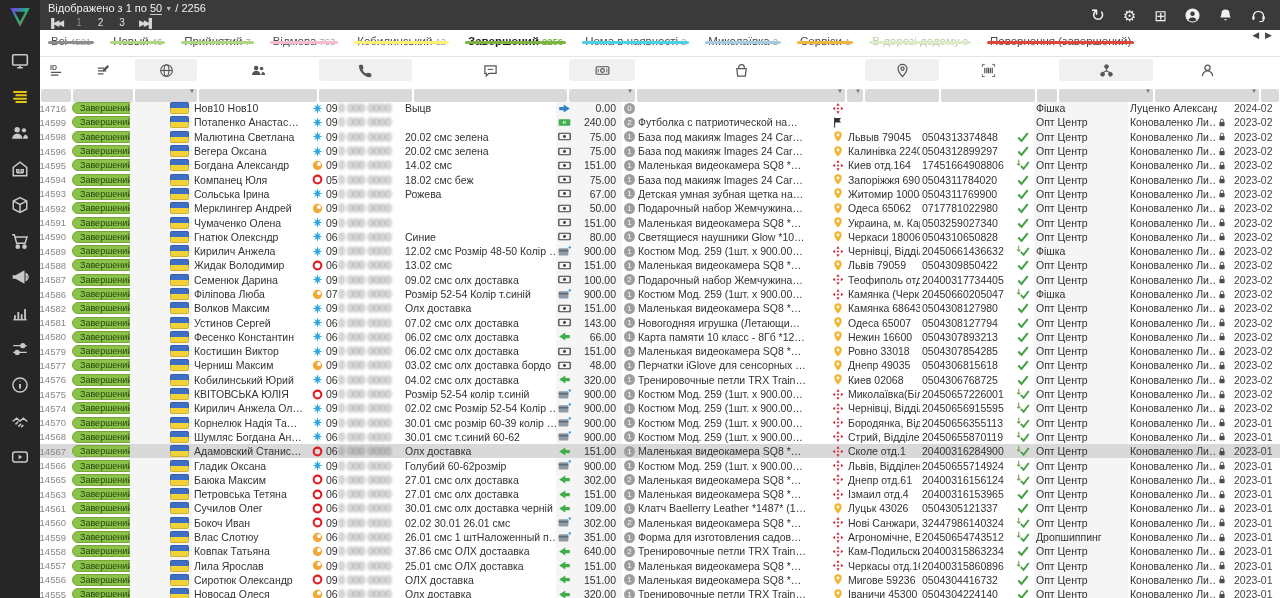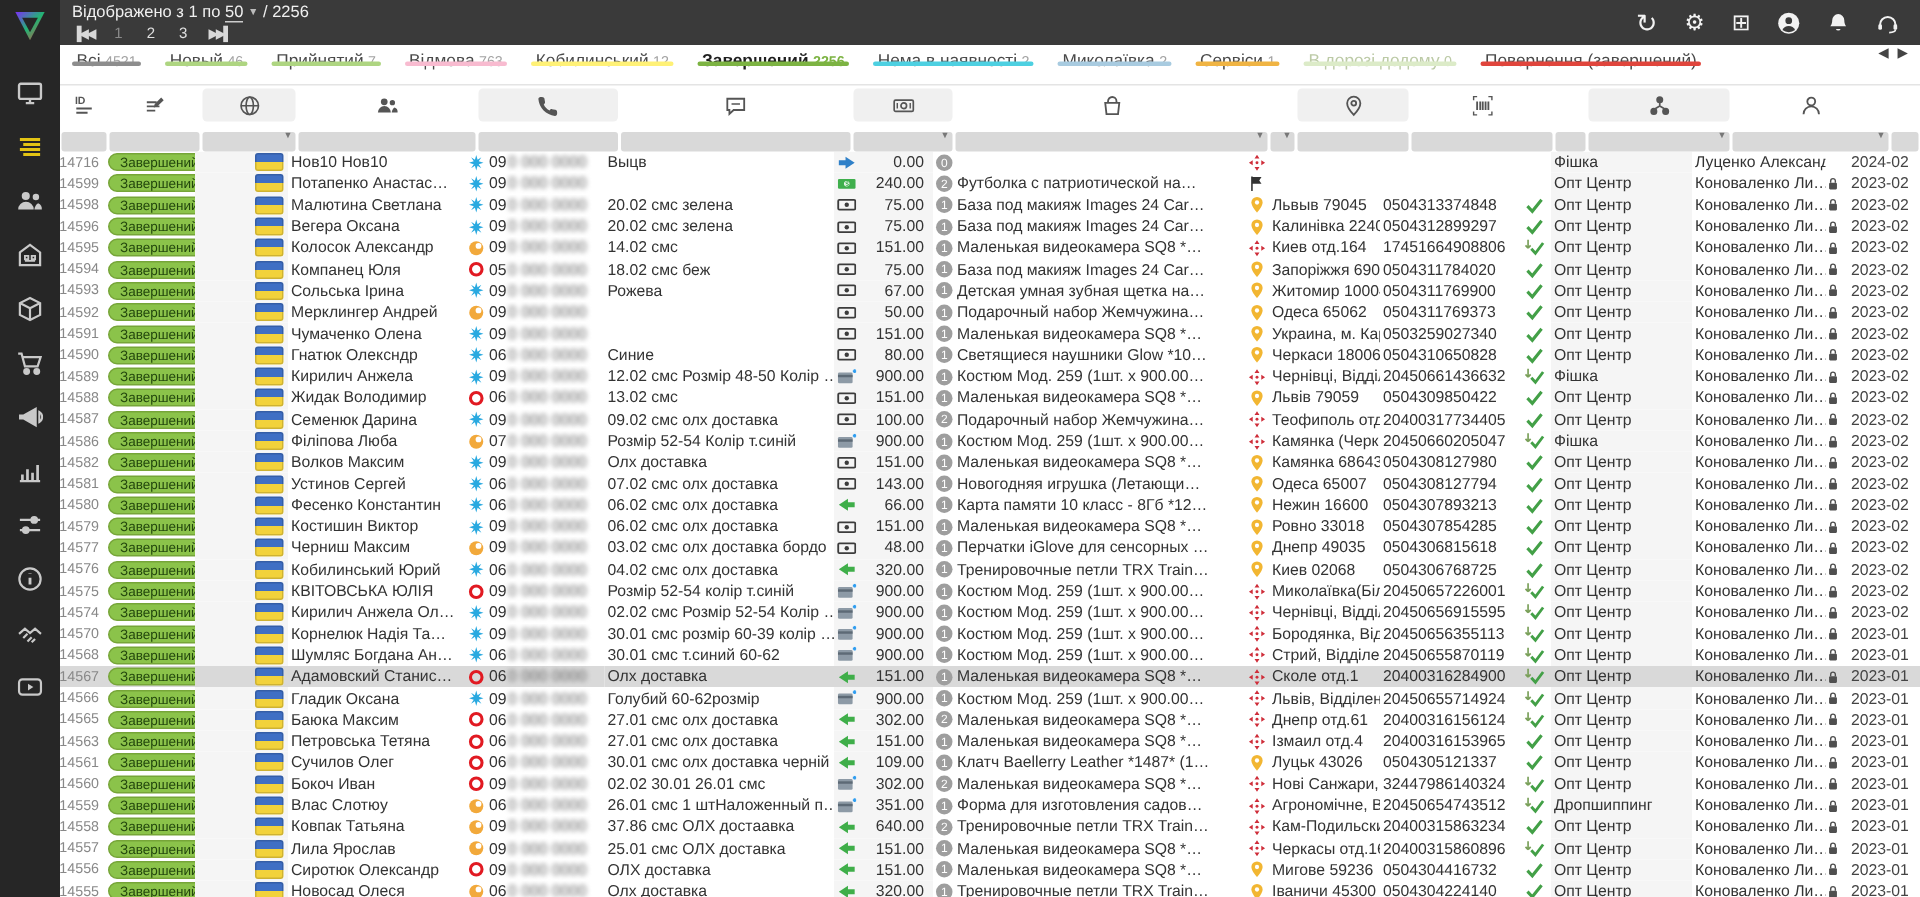--- a/index.html
+++ b/index.html
@@ -688,21 +688,21 @@
     <div class="td c15">2023-02</div>
   </div>
         <div class="tr">
     <div class="td c1">514595</div>
     <div class="td c2">
             <span class="pill">Завершений</span>
           </div>
     <div class="td c3 cg">
             <span class="uaflag"></span>
           </div>
-    <div class="td c4">Колосок Александр</div>
+    <div class="td c4">Богдана Александр</div>
     <div class="td c5">
             <svg class="op">
               <use href="#i-lc"></use>
             </svg>
             <span>09</span>
             <span class="blur">0 000 0000</span>
           </div>
     <div class="td c6">14.02 смс</div>
     <div class="td c7 cg">
             <svg class="pay">
@@ -857,21 +857,21 @@
     <div class="td c8">
             <span class="qty">1</span>
             <span style="overflow:hidden">Подарочный набор Жемчужина…</span>
           </div>
     <div class="td c9">
             <svg class="dlv">
               <use href="#i-np"></use>
             </svg>
           </div>
     <div class="td c10">Одеса 65062</div>
-    <div class="td c11">0504311769373</div>
+    <div class="td c11">0717781022980</div>
     <div class="td c12">
             <svg class="chk">
               <use href="#i-one"></use>
             </svg>
           </div>
     <div class="td c13 cg">Опт Центр</div>
     <div class="td c14">
             <span style="overflow:hidden">Коноваленко Ли…</span>
             <svg class="lck">
               <use href="#i-lock"></use>

